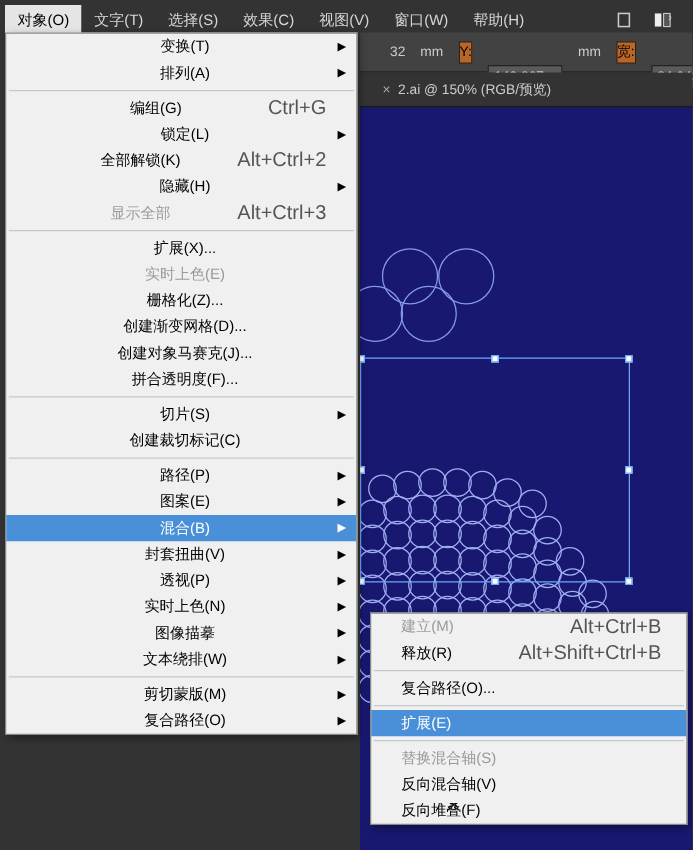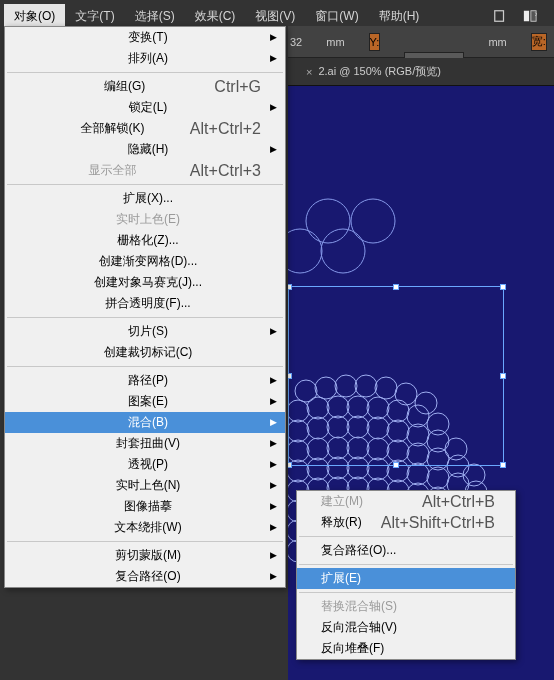--- a/index.html
+++ b/index.html
@@ -4,21 +4,21 @@
 <style>
   * { margin: 0; padding: 0; box-sizing: border-box; }
   body { font-family: "Microsoft YaHei", Arial, sans-serif; font-size: 12px; background: #333333; width: 554px; height: 680px; overflow: hidden; position: relative; }
   
   .menu-bar { height: 32px; background: #333333; display: flex; align-items: center; padding: 0 4px; color: #d5d5d5; }
   .menu-bar-item { padding: 4px 10px; cursor: default; }
   .menu-bar-item.active { background: #e5e5e5; color: #000; }
   .menu-bar-icons { margin-left: auto; display: flex; gap: 14px; align-items: center; padding-right: 12px; }
   .menu-bar-icon { width: 16px; height: 14px; display: flex; align-items: center; justify-content: center; }
 
-  .toolbar { position: absolute; top: 26px; left: 288px; right: 0; height: 32px; background: #424242; display: flex; align-items: center; padding: 0 2px; color: #d5d5d5; font-size: 11px; gap: 24px; border-bottom: 1px solid #222; }
+  .toolbar { position: absolute; top: 26px; left: 288px; right: 0; height: 32px; background: #424242; display: flex; align-items: center; padding: 0 24px; color: #d5d5d5; font-size: 11px; gap: 12px; border-bottom: 1px solid #222; }
   .toolbar-input { background: #5a5a5a; border: 1px solid #222; color: #eee; width: 60px; height: 20px; padding: 0 4px; font-size: 11px; margin-top: 40px; }
   .toolbar-label { color: #ccc; font-size: 11px; }
   .orange-chip { background: #b96627; color: #000; width: 16px; height: 18px; display: inline-flex; align-items: center; justify-content: center; font-size: 11px; border: 1px solid #222; }
 
   .tab-strip { position: absolute; top: 58px; left: 288px; right: 0; height: 28px; background: #333333; display: flex; align-items: center; padding: 0 10px; color: #ccc; font-size: 11px; border-bottom: 1px solid #111; }
   .tab { padding: 4px 8px; display: flex; align-items: center; gap: 6px; }
   .tab-close { font-size: 11px; color: #aaa; }
   
   .canvas-area { position: absolute; top: 86px; left: 288px; right: 0; bottom: 0; background: #181870; overflow: hidden; }
   .selection-box { position: absolute; top: 200px; left: 0; right: 50px; height: 180px; border: 1px solid #6aa8ff; }
@@ -27,21 +27,21 @@
 
   .dropdown { position: absolute; top: 26px; left: 4px; width: 282px; background: #f0f0f0; border: 1px solid #888; box-shadow: 2px 2px 6px rgba(0,0,0,0.4); color: #000; text-align: center; }
   .dropdown-item { display: flex; align-items: center; padding: 3px 24px 3px 30px; height: 21px; line-height: 15px; cursor: default; position: relative; }
   .dropdown-item.highlighted { background: #4a90d9; color: #fff; }
   .dropdown-item.disabled { color: #9a9a9a; }
   .dropdown-item .label { flex: 1; }
   .dropdown-item .shortcut { color: #555; font-size: 16px; }
   .dropdown-item .arrow { position: absolute; right: 8px; font-size: 9px; }
   .dropdown-sep { height: 1px; background: #c8c8c8; margin: 3px 2px; }
 
-  .submenu { position: absolute; top: 490px; left: 296px; width: 220px; background: #f0f0f0; border: 1px solid #888; box-shadow: 2px 2px 6px rgba(0,0,0,0.4); color: #000; }
+  .submenu { position: absolute; top: 490px; left: 296px; width: 254px; background: #f0f0f0; border: 1px solid #888; box-shadow: 2px 2px 6px rgba(0,0,0,0.4); color: #000; }
   .submenu .dropdown-item { padding: 3px 20px 3px 24px; }
 
   svg.ico { width: 14px; height: 14px; }
 </style>
 </head>
 <body>
 
 <div class="menu-bar">
   <div class="menu-bar-item active">对象(O)</div>
   <div class="menu-bar-item">文字(T)</div>

